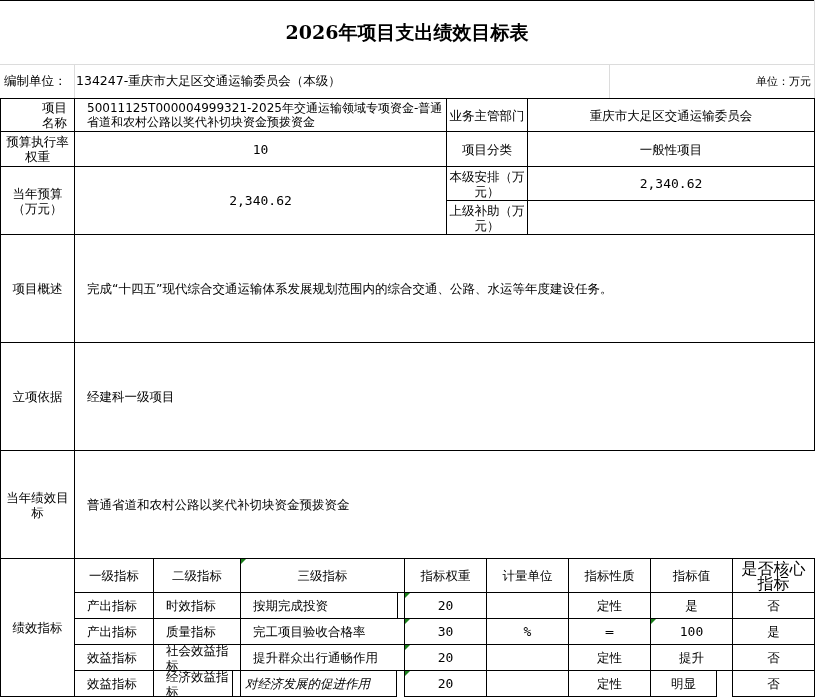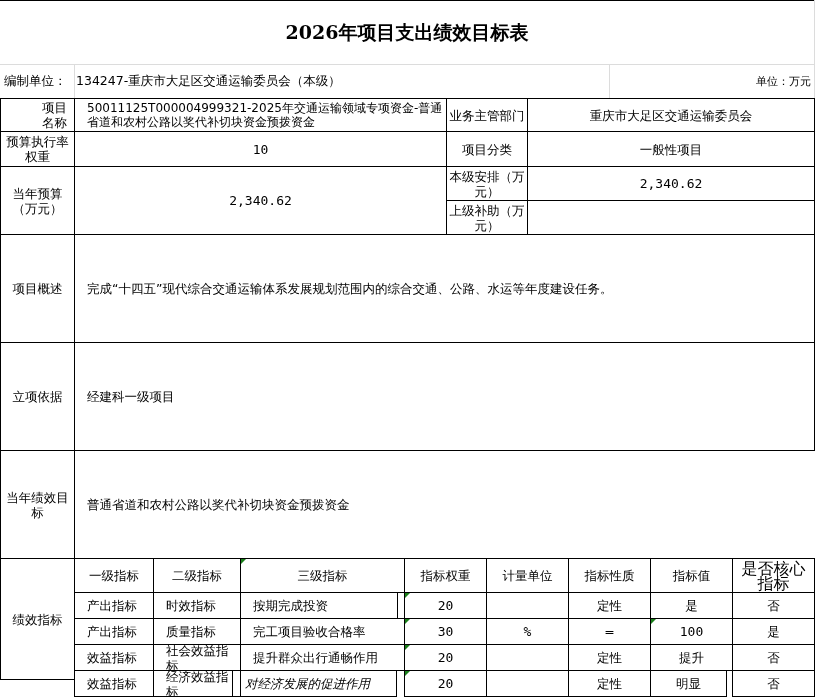--- a/index.html
+++ b/index.html
@@ -58,21 +58,21 @@
 
 <div class="cell" style="left:0;top:234px;width:75px;height:109px;">项目概述</div>
 <div class="cell left" style="left:74px;top:234px;width:741px;height:109px;">完成“十四五”现代综合交通运输体系发展规划范围内的综合交通、公路、水运等年度建设任务。</div>
 
 <div class="cell" style="left:0;top:342px;width:75px;height:109px;">立项依据</div>
 <div class="cell left" style="left:74px;top:342px;width:741px;height:109px;">经建科一级项目</div>
 
 <div class="cell" style="left:0;top:450px;width:75px;height:109px;">当年绩效目标</div>
 <div class="cell left" style="left:74px;top:450px;width:813px;height:109px;">普通省道和农村公路以奖代补切块资金预拨资金</div>
 
-<div class="cell" style="left:0;top:558px;width:75px;height:122px;">绩效指标</div>
+<div class="cell" style="left:0;top:558px;width:75px;height:139px;">绩效指标</div>
 
 <div class="cell" style="left:74px;top:558px;width:80px;height:35px;">一级指标</div>
 <div class="cell" style="left:153px;top:558px;width:88px;height:35px;">二级指标</div>
 <div class="cell" style="left:240px;top:558px;width:165px;height:35px;">
     <span class="tri"></span>
     <span>三级指标</span>
   </div>
 <div class="cell" style="left:404px;top:558px;width:83px;height:35px;">指标权重</div>
 <div class="cell" style="left:486px;top:558px;width:83px;height:35px;">计量单位</div>
 <div class="cell" style="left:568px;top:558px;width:83px;height:35px;">指标性质</div>
@@ -120,14 +120,14 @@
 
 <div class="cell left" style="left:74px;top:670px;width:80px;height:27px;">效益指标</div>
 <div class="cell left" style="left:153px;top:670px;width:88px;height:27px;">经济效益指标</div>
 <div class="cell left" style="left:232px;top:670px;width:165px;height:27px;font-style:italic;">对经济发展的促进作用</div>
 <div class="cell mono" style="left:404px;top:670px;width:83px;height:27px;">
     <span class="tri"></span>
     <span>20</span>
   </div>
 <div class="cell" style="left:486px;top:670px;width:83px;height:27px;"></div>
 <div class="cell" style="left:568px;top:670px;width:83px;height:27px;">定性</div>
-<div class="cell" style="left:650px;top:670px;width:77px;height:27px;">明显</div>
+<div class="cell" style="left:650px;top:670px;width:67px;height:27px;">明显</div>
 <div class="cell" style="left:732px;top:670px;width:83px;height:27px;">否</div>
 
 </body></html>

